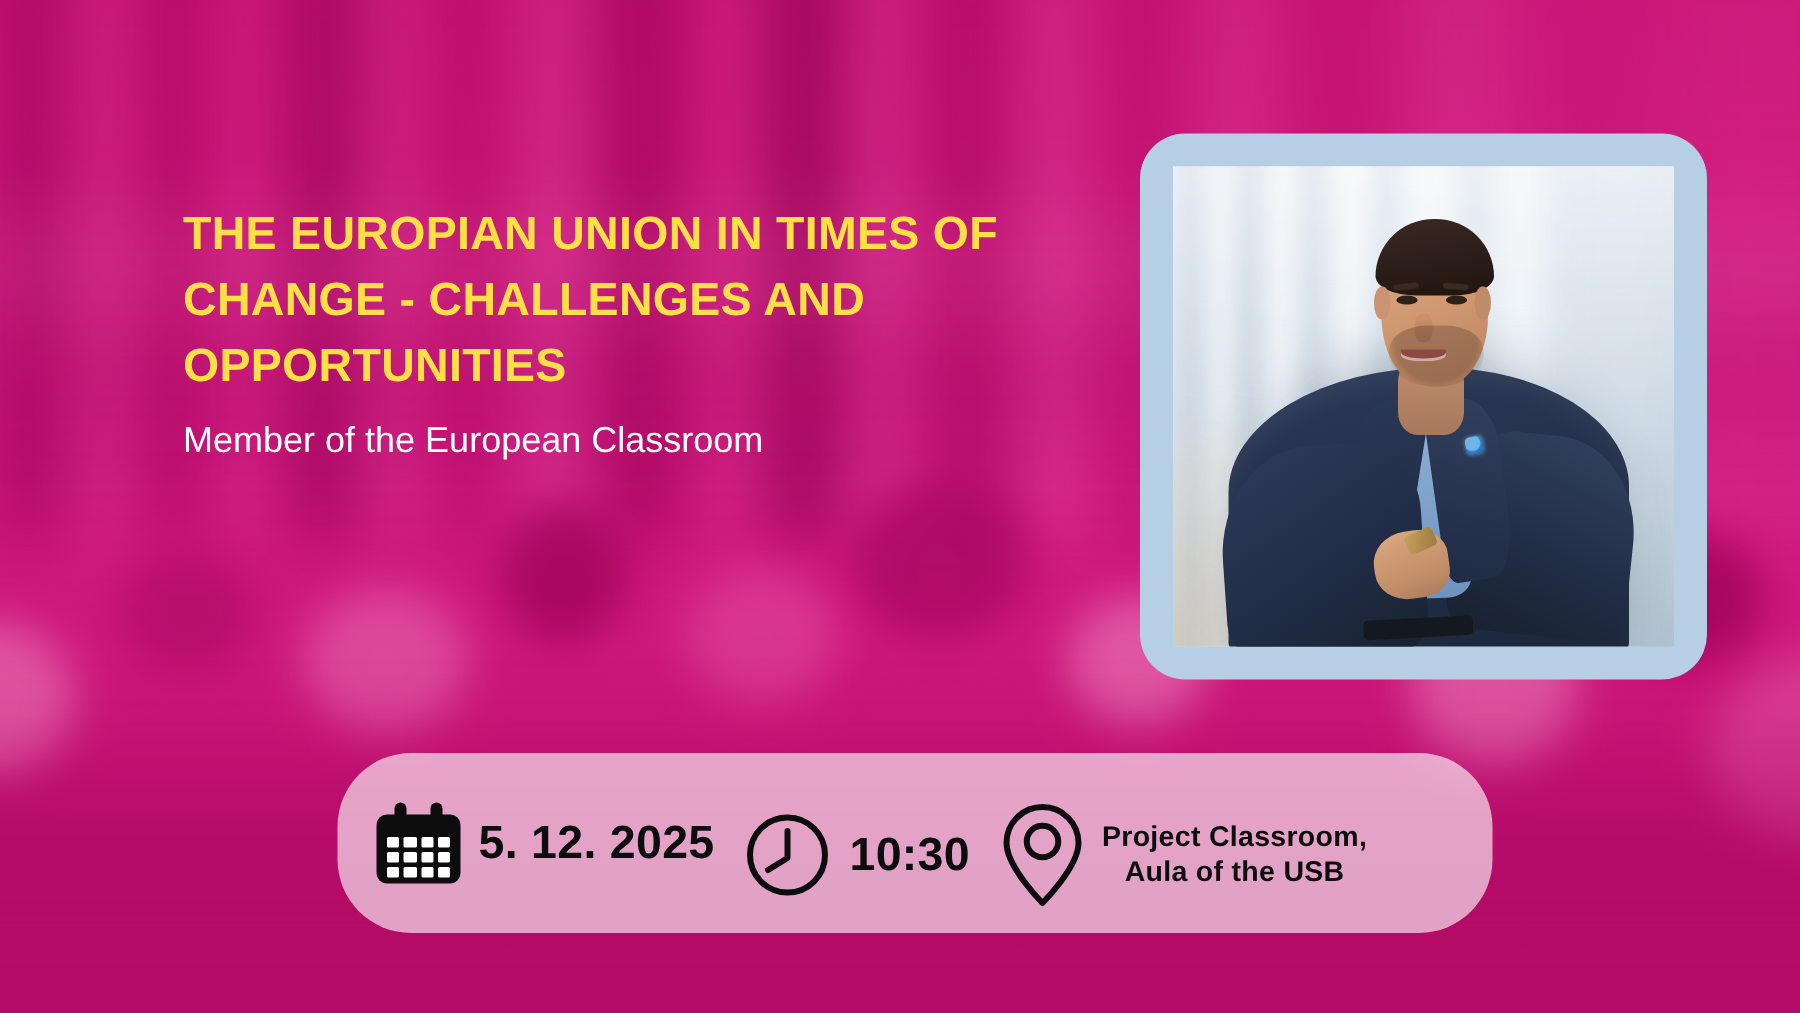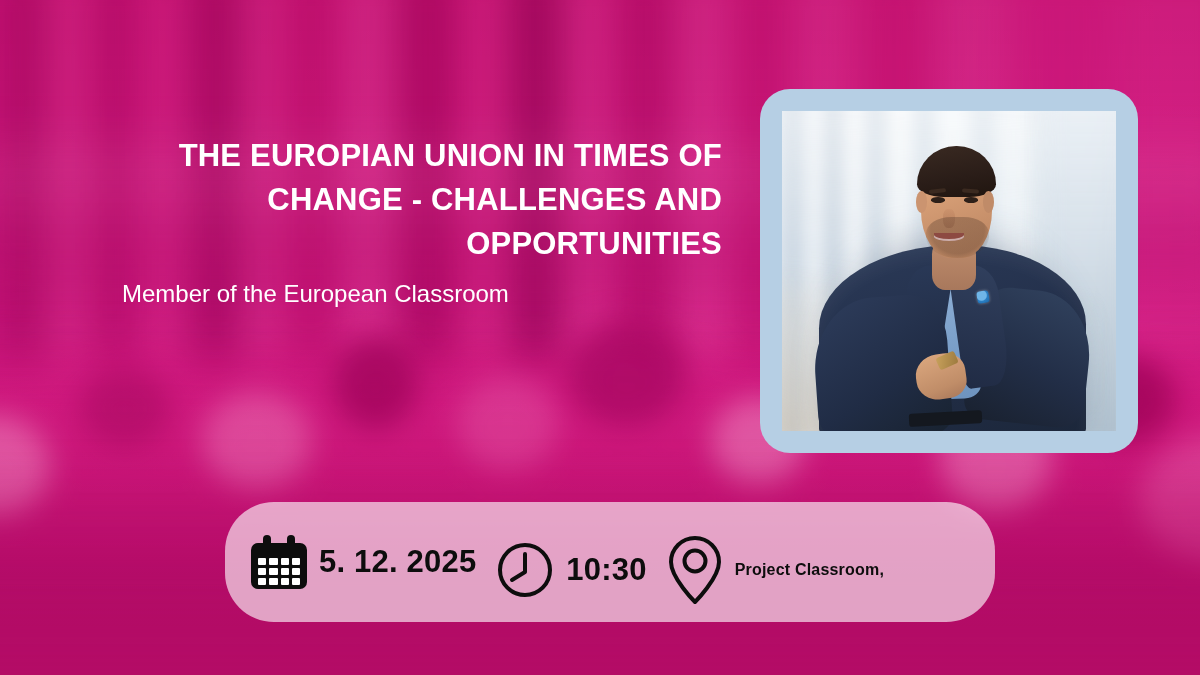--- a/index.html
+++ b/index.html
@@ -103,28 +103,27 @@
   }
 
   
   .content {
     position: absolute;
     left: 122px;
     top: 134px;
     width: 600px;
   }
   .title {
-    color: #ffffff;
+    color: #fde047;
     font-size: 31px;
     font-weight: bold;
     line-height: 1.42;
     letter-spacing: .2px;
     text-transform: uppercase;
     margin: 0;
-    text-align: right;
   }
   .speaker {
     color: #c2d4e5;
     font-size: 29px;
     font-weight: bold;
     line-height: 1.45;
     text-transform: uppercase;
     margin: 26px 0 0 0;
     letter-spacing: .2px;
   }
@@ -426,21 +425,21 @@
   }
   .info-item + .info-item { margin-left: 20px; margin-top: 16px; }
   .info-text {
     color: #0d0d0d;
     font-size: 31px;
     font-weight: bold;
     white-space: nowrap;
     letter-spacing: .2px;
   }
   .info-text.venue {
-    font-size: 16px;
+    font-size: 19px;
     line-height: 1.22;
     white-space: normal;
     text-align: center;
   }
   .icon { display: block; flex: none; }
 
   
   .cal {
     position: relative;
     width: 56px;
@@ -561,18 +560,18 @@
         <path d="M29 13 L29 31 L16 39" fill="none" stroke="#0d0d0d" stroke-width="4" stroke-linecap="round" stroke-linejoin="round"></path>
       </svg>
       <span class="info-text">10:30</span>
     </div>
 
     <div class="info-item">
       <svg class="icon" width="56" height="72" viewBox="0 0 56 72">
         <path d="M28 4 C14.7 4 4 14.7 4 28 C4 44 28 68 28 68 C28 68 52 44 52 28 C52 14.7 41.3 4 28 4 Z" fill="none" stroke="#0d0d0d" stroke-width="4" stroke-linejoin="round"></path>
         <circle cx="28" cy="27" r="10.5" fill="none" stroke="#0d0d0d" stroke-width="4"></circle>
       </svg>
-      <span class="info-text venue"><span>Project Classroom,</span><br></span>
+      <span class="info-text venue"><span>Project Classroom,</span><br><span>Aula of the USB</span></span>
     </div>
 
   </div>
 
 </div>
 
 </body></html>

